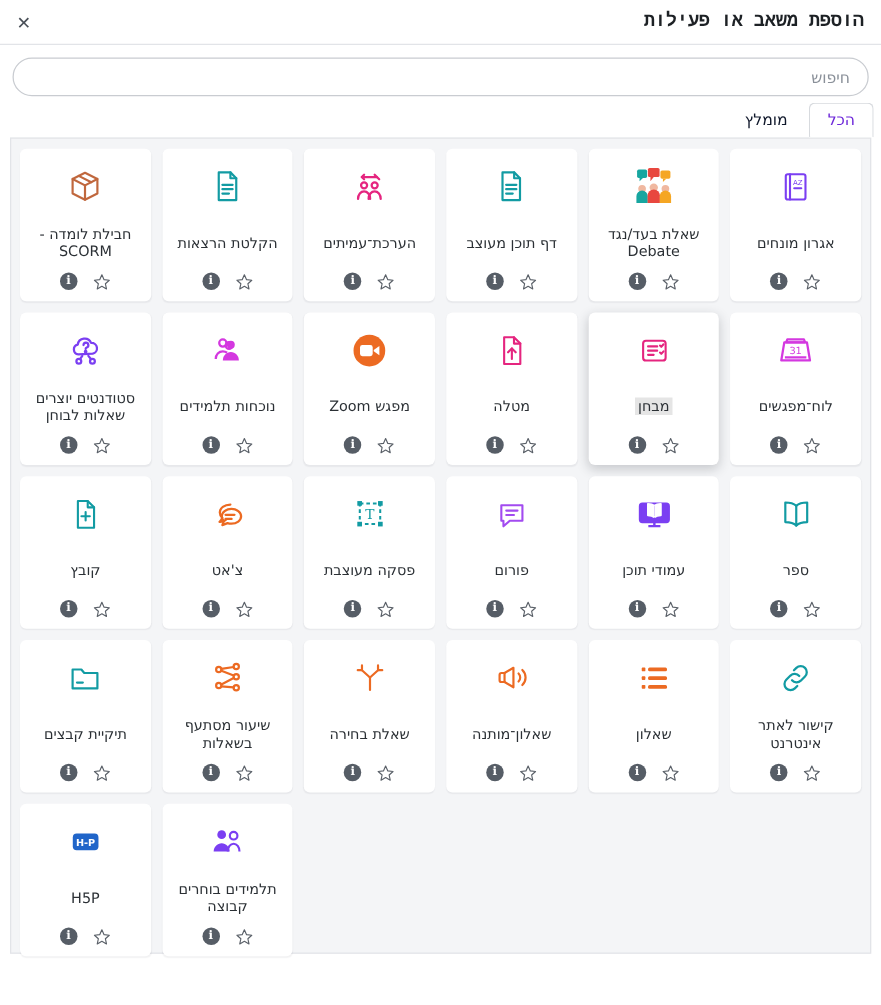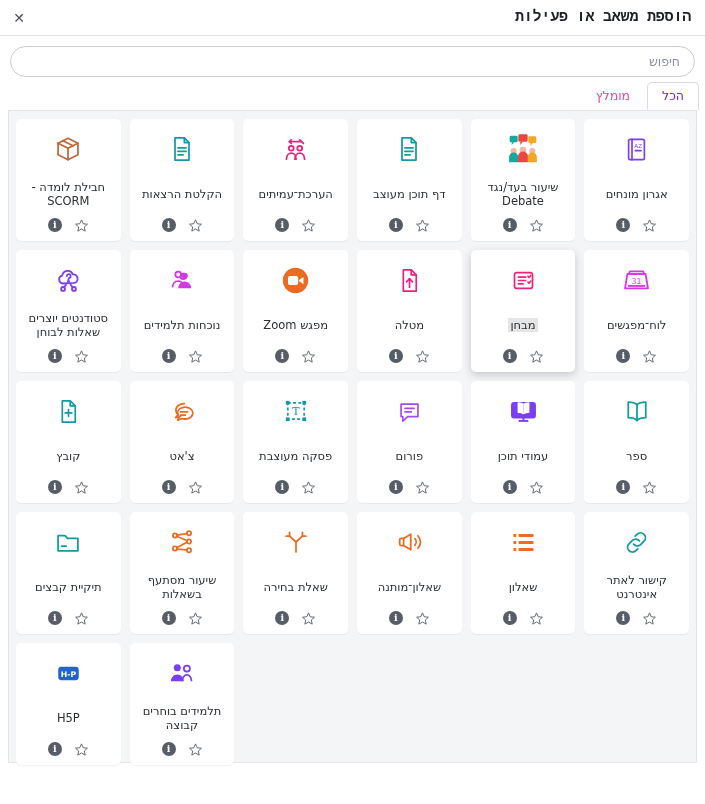--- a/index.html
+++ b/index.html
@@ -82,21 +82,21 @@
     font-family: inherit;
   }
   .tab.active {
     color: #6d28d9;
     background: #ffffff;
     border-color: #d7dade;
     border-bottom-color: #ffffff;
     position: relative;
     z-index: 2;
   }
-  .tab.inactive { color: #ec4899; }
+  .tab.inactive { color: #0f172a; }
 
   
   .grid-panel {
     margin: 0 8px 0 8px;
     border: 1px solid #e2e4e8;
     background: #f4f5f7;
     padding: 8px 7px 10px 7px;
     height: 653px;
   }
   .grid {
@@ -212,21 +212,21 @@
             <rect x="16" y="2.5" width="6" height="5" rx="1" fill="#f5a623"></rect>
             <polygon points="17.5,7.5 17.5,9.5 19.5,7.5" fill="#f5a623"></polygon>
             <circle cx="5" cy="13.5" r="2.3" fill="#f0b8a0"></circle>
             <path d="M1.6 22v-4a3.4 3.4 0 0 1 6.8 0v4z" fill="#17a6a0"></path>
             <circle cx="12" cy="12.8" r="2.5" fill="#f0b8a0"></circle>
             <path d="M8.3 22v-4.4a3.7 3.7 0 0 1 7.4 0V22z" fill="#e8473f"></path>
             <circle cx="19" cy="13.5" r="2.3" fill="#f0b8a0"></circle>
             <path d="M15.6 22v-4a3.4 3.4 0 0 1 6.8 0v4z" fill="#f5a623"></path>
           </svg>
         </div>
-        <div class="card-label">שיעור בעד/נגד Debate</div>
+        <div class="card-label">שאלת בעד/נגד Debate</div>
         <div class="card-actions">
           <div class="info-icon">i</div>
           <div class="star-icon">
             <svg width="15" height="15" viewBox="0 0 24 24" fill="none" stroke="#5b6169" stroke-width="1.5" stroke-linejoin="round">
               <polygon points="12,3 14.8,9.2 21.5,9.9 16.5,14.4 17.9,21 12,17.6 6.1,21 7.5,14.4 2.5,9.9 9.2,9.2"></polygon>
             </svg>
           </div>
         </div>
       </div>
       <div class="card">

